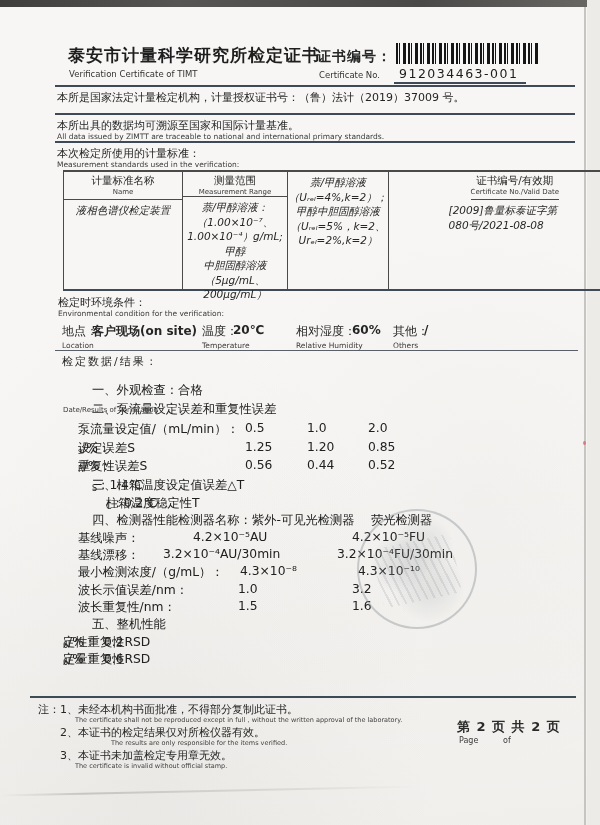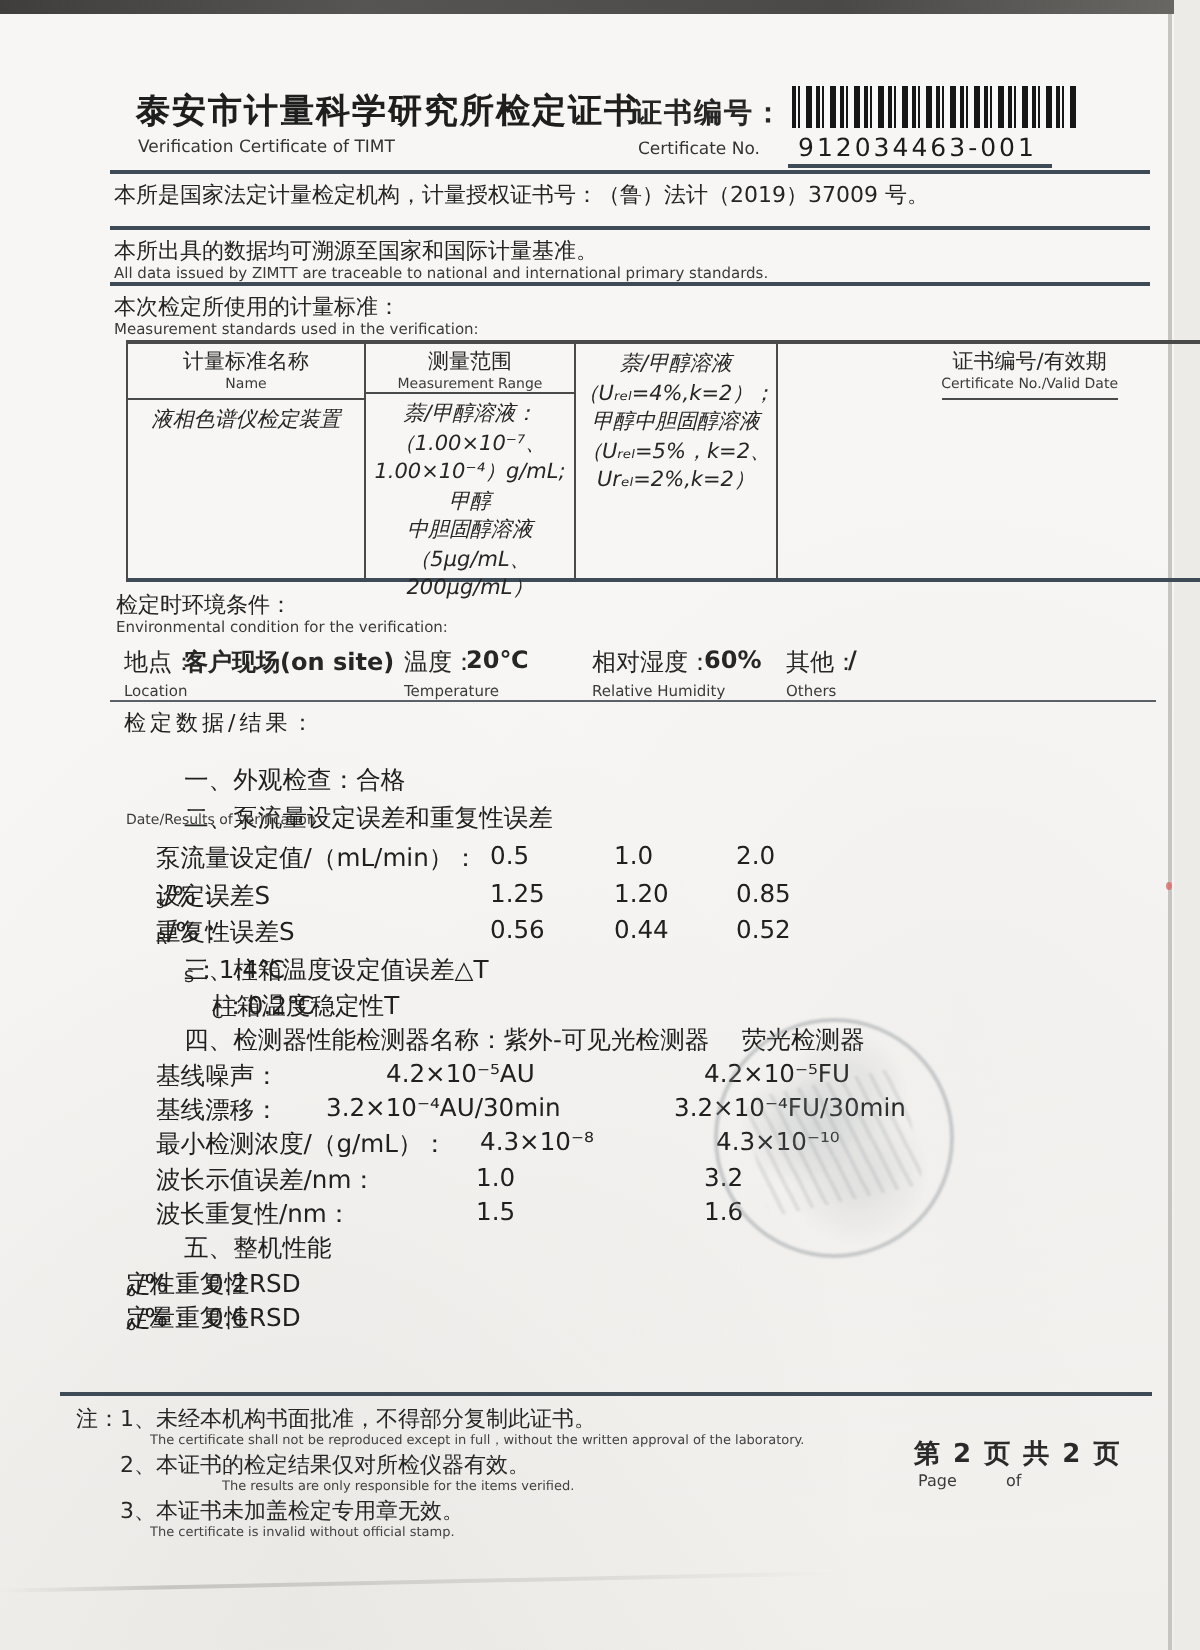--- a/index.html
+++ b/index.html
@@ -151,20 +151,24 @@
         <div>甲醇中胆固醇溶液</div>
         <div>（Uᵣₑₗ=5%，k=2、</div>
         <div>Urₑₗ=2%,k=2）</div>
       </div>
     </div>
     <div class="tcol c4">
       <div class="th">
         <div class="h-cn">证书编号/有效期</div>
         <div class="h-en">Certificate No./Valid Date</div>
       </div>
+      <div class="tb left">
+        <div>[2009]鲁量标泰证字第</div>
+        <div>080号/2021-08-08</div>
+      </div>
     </div>
   </div>
 
   <div class="abs cn11 envh-cn">检定时环境条件：</div>
   <div class="abs en75 envh-en">Environmental condition for the verification:</div>
   <div class="abs env-row">
     <span class="env-lbl" style="left:62px">地点：</span>
     <span class="env-val" style="left:92px">客户现场(on site)</span>
     <span class="env-lbl" style="left:202px">温度：</span>
     <span class="env-val" style="left:233px">20℃</span>

